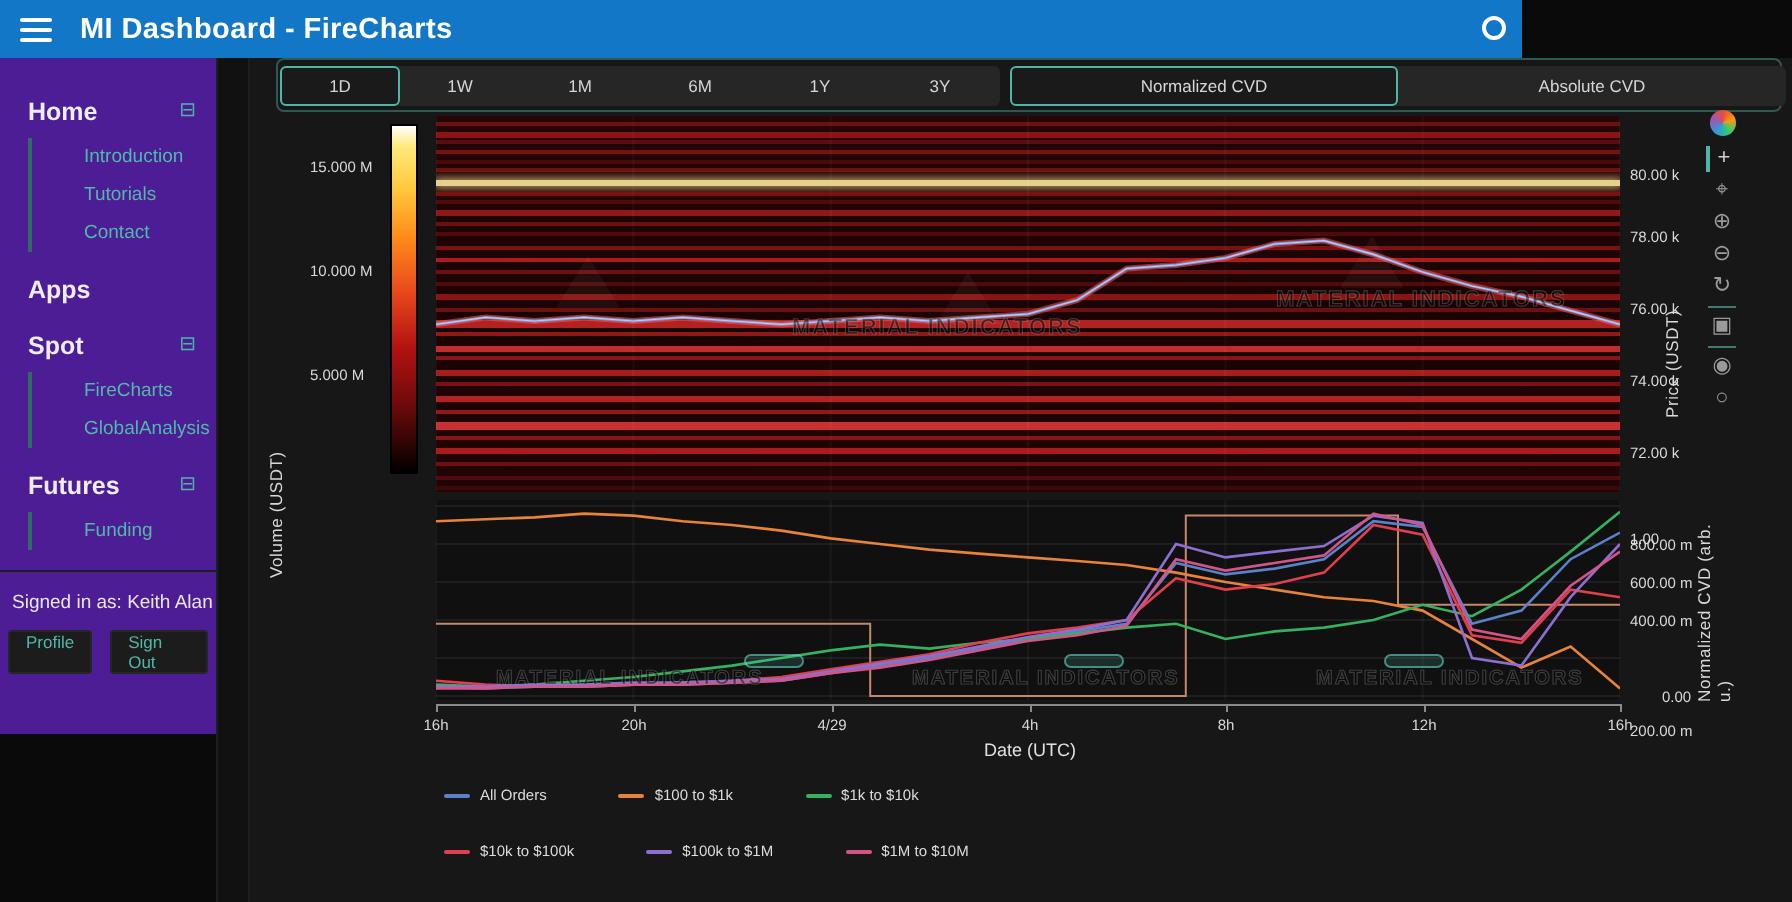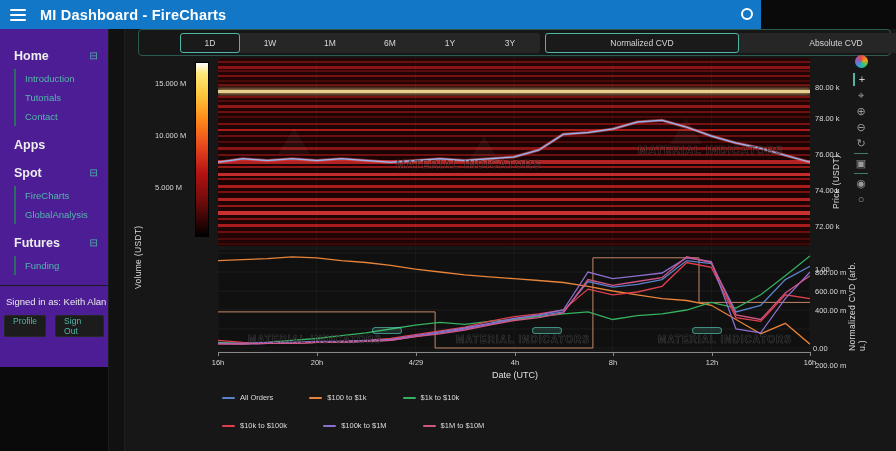--- a/index.html
+++ b/index.html
@@ -19,37 +19,37 @@
 
   
   #sidebar { position:absolute; left:0; top:29px; width:108px; height:338px; background:#4c1d95;
     padding-top:16px; }
   .sb-section { margin-bottom:6px; }
   .sb-head { display:flex; align-items:center; justify-content:space-between;
     padding:4px 10px 4px 14px; cursor:pointer; }
   .sb-head-label { color:#ededed; font-size:12.5px; font-weight:700; }
   .sb-collapse { color:#4db6a7; font-size:10px; line-height:10px; }
   .sb-items { border-left:2px solid #2e6b62; margin:2px 0 8px 14px; }
-  .sb-item { color:#52b9a9; font-size:9.5px; padding:4px 0 4px 9px; cursor:pointer; }
+  .sb-item { color:#52b9a9; font-size:9.5px; padding:4px 0 4px 26px; cursor:pointer; }
   #sb-footer { border-top:1px solid #1d1d1d; margin-top:10px; padding:8px 4px 0 4px; }
   #signed-in { color:#e8e8e8; font-size:9.5px; padding:2px 0 8px 2px; white-space:nowrap; }
   .sb-btn-row { display:flex; gap:9px; }
   .sb-btn { background:#1c1c1c; color:#4fb8a8; font-size:8.5px; padding:0 8px;
     border:1px solid #262626; border-radius:2px; cursor:pointer; }
 
   
   #divider { position:absolute; left:108px; top:29px; width:17px; height:422px;
     background:#111; border-left:1px solid #1e1e1e; border-right:1px solid #1e1e1e; }
 
   
   #main { position:absolute; left:125px; top:29px; width:771px; height:422px; background:#171717; }
   #groups-outline { position:absolute; left:13px; top:0; width:753px; height:27px;
     border:1px solid #2b5a52; border-radius:4px; }
   .slab { position:absolute; top:4px; height:20px; background:#262626; border-radius:3px;
-    display:flex; align-items:stretch;margin-left:40px; }
+    display:flex; align-items:stretch; }
   #tf-slab { left:15px; width:360px; }
   #cvd-slab { left:380px; width:388px; }
   .ctl-btn { flex:1; display:flex; align-items:center; justify-content:center;
     color:#d6d6d6; font-size:8.5px; cursor:pointer; border:1px solid transparent; border-radius:3px; }
   .ctl-btn.sel { background:#1a1a1a; border-color:#4db6a7; }
 
   
   #colorbar { position:absolute; left:70px; top:33px; width:14px; height:175px;
     background:linear-gradient(to bottom,#ffffff 0%,#ffe97a 6%,#ffc83d 18%,#ff8c1a 32%,
       #e8481c 48%,#b31212 64%,#700b0b 80%,#2e0404 92%,#000 100%);
@@ -289,21 +289,21 @@
         <div class="wm-text" style="left: 238px; top: 84px; font-size: 10px;">MATERIAL INDICATORS</div>
         <div class="wm-text" style="left: 440px; top: 84px; font-size: 10px;">MATERIAL INDICATORS</div>
       </div>
 
     <div id="cvd-ticks">
         <div class="tick" style="left: 690px; top: 236px;">1.00</div>
         <div class="tick" style="left: 690px; top: 239px;">800.00 m</div>
         <div class="tick" style="left: 690px; top: 258px;">600.00 m</div>
         <div class="tick" style="left: 690px; top: 277px;">400.00 m</div>
         <div class="tick" style="left: 690px; top: 296px; margin-top: 36px;">200.00 m</div>
-        <div class="tick" style="left: 672px; top: 315px; padding-left: 16px;">0.00</div>
+        <div class="tick" style="left: 690px; top: 315px; padding-left: 16px;">0.00</div>
       </div>
     <span class="vlabel" style="left:722px; top:222px; height:100px;">Normalized CVD (arb. u.)</span>
 
     <div id="xaxis-line"></div>
     <div id="x-ticks">
         <div class="xtick-mark" style="left: 93px;"></div>
         <div class="xtick-label" style="left: 93px;">16h</div>
         <div class="xtick-mark" style="left: 192px;"></div>
         <div class="xtick-label" style="left: 192px;">20h</div>
         <div class="xtick-mark" style="left: 291px;"></div>

